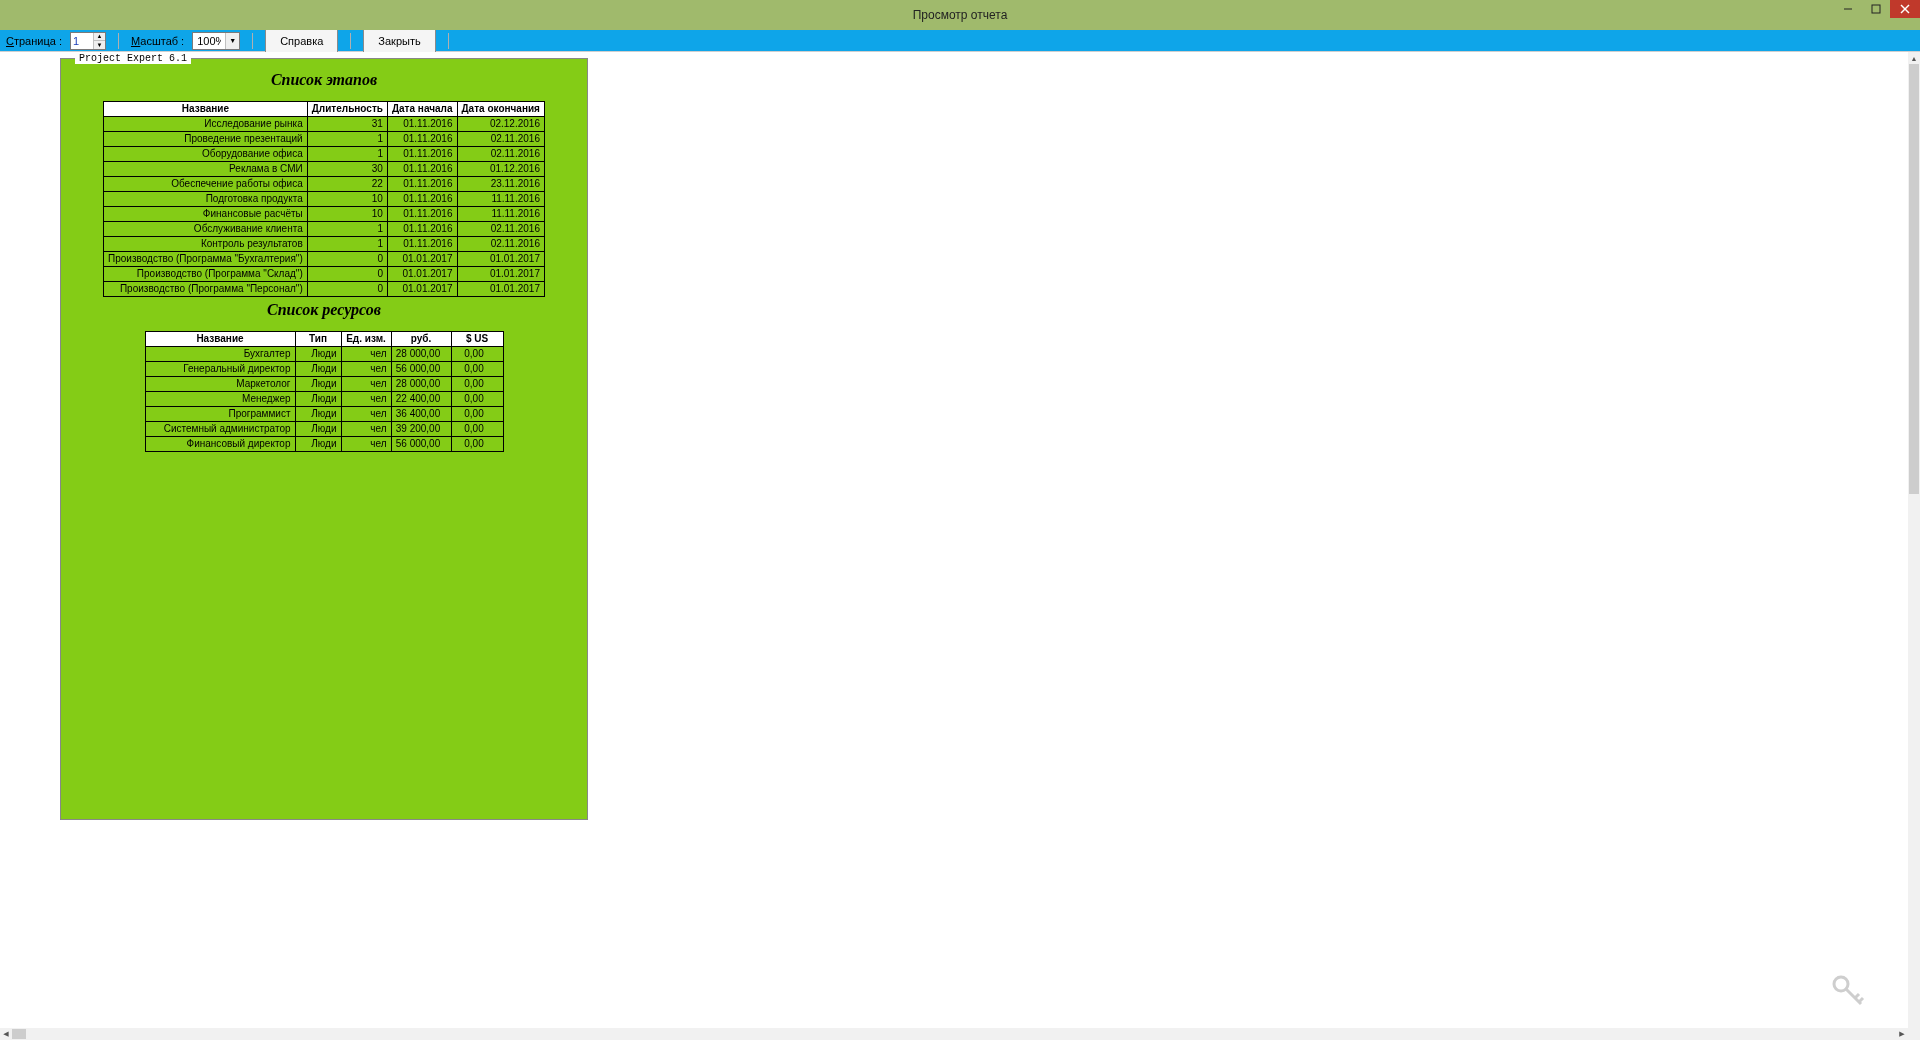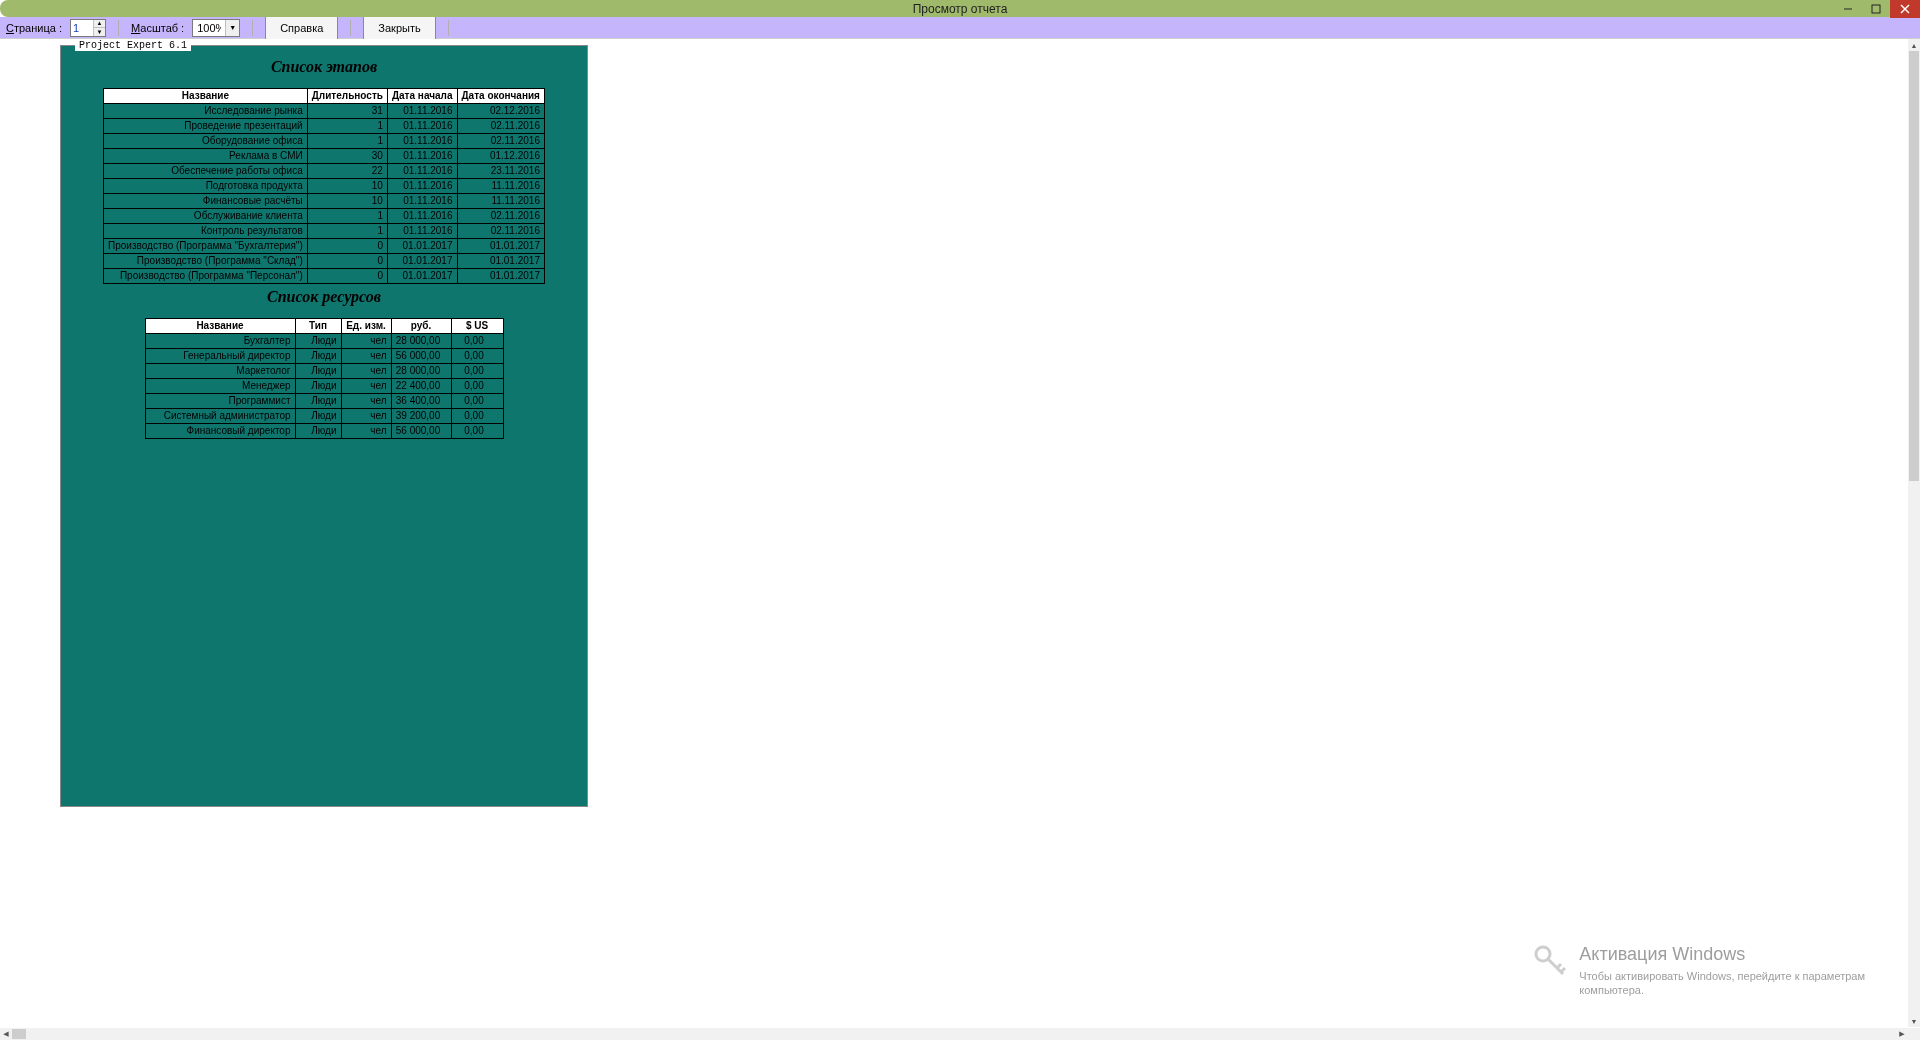--- a/index.html
+++ b/index.html
@@ -6,27 +6,26 @@
   html, body {
     margin: 0; padding: 0;
     width: 1920px; height: 1040px;
     font-family: Tahoma, Arial, sans-serif;
     font-size: 11px;
     background: #fff;
     overflow: hidden;
   }
   
   .titlebar {
-    height: 17px;
+    height: 30px;
     background: #a0ba6c;
     display: flex;
     align-items: center;
     position: relative;
     color: #222;
-    border-radius: 8px;
   }
   .titlebar .title {
     position: absolute;
     left: 50%;
     transform: translateX(-50%);
     font-size: 12px;
   }
   .titlebar .win-controls {
     position: absolute;
     right: 0; top: 0;
@@ -39,21 +38,21 @@
     align-items: center;
     justify-content: center;
     font-size: 10px;
     cursor: default;
   }
   .win-btn.close { background: #c0392b; color: #fff; width: 30px;}
   .win-btn svg { display:block; }
   
   .toolbar {
     height: 22px;
-    background: #c4b5fd;
+    background: #0ea5e9;
     border-bottom: 1px solid #cfcfcf;
     display: flex;
     align-items: center;
     gap: 8px;
     padding: 0 6px;
     font-size: 11px;
     color: #000;
   }
   .toolbar .sep {
     width: 1px; height: 16px;
@@ -159,21 +158,21 @@
     border:1px solid #888;
   }
   .page-wrap .legend {
     position:absolute; top:-6px; left:14px;
     background:#fff; padding:0 4px;
     font-size:10px; color:#000;font-family:Liberation Mono, monospace;
   }
   .page {
     padding:12px 8px 8px 8px;
     min-height:760px;
-    background:#0f766e;
+    background:#84cc16;
   }
   .report-title {
     font-weight:bold;
     font-style:italic;
     text-align:center;
     font-size:16px;
     margin:0 0 4px 0;
     font-family: "Times New Roman", serif;
   }
   table.rep {
@@ -427,27 +426,20 @@
 
   <div class="watermark">
     <div class="wicon">
       <svg width="34" height="34" viewBox="0 0 34 34">
         <circle cx="10" cy="10" r="7" fill="none" stroke="#9e9e9e" stroke-width="3"></circle>
         <line x1="15" y1="15" x2="30" y2="30" stroke="#9e9e9e" stroke-width="3"></line>
         <line x1="24" y1="24" x2="28" y2="20" stroke="#9e9e9e" stroke-width="3"></line>
         <line x1="28" y1="28" x2="32" y2="24" stroke="#9e9e9e" stroke-width="3"></line>
       </svg>
     </div>
-    <div>
-      <div class="wt1">Активация Windows</div>
-      <div class="wt2">
-        <span>Чтобы активировать Windows, перейдите к параметрам</span><br>
-        <span>компьютера.</span>
-      </div>
-    </div>
   </div>
 
   <div class="vscroll">
     <div class="arrow">▲</div>
     <div class="track">
       <div class="thumb"></div>
     </div>
     <div class="arrow">▼</div>
   </div>
 </div>

